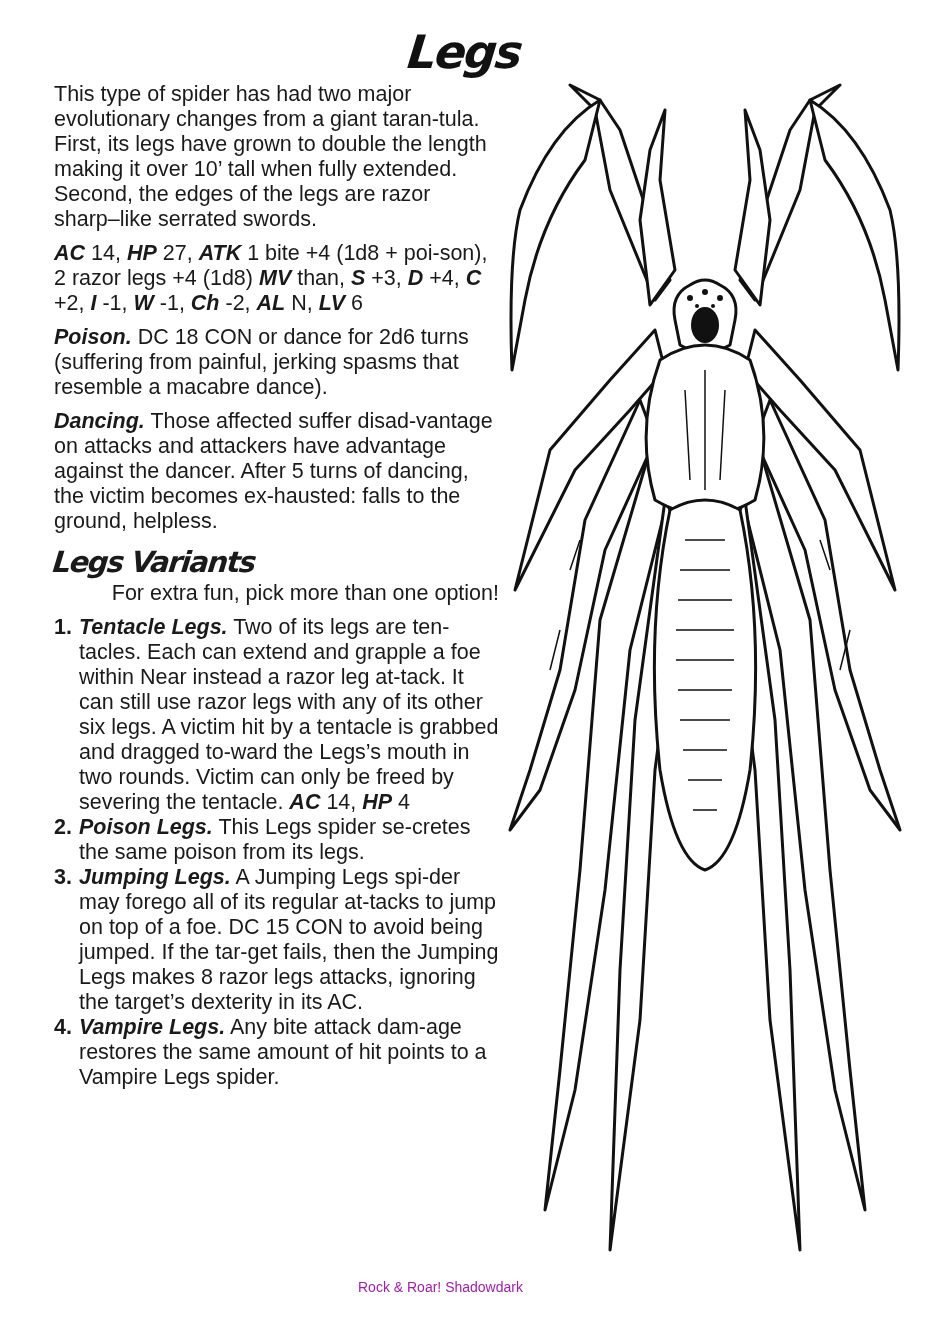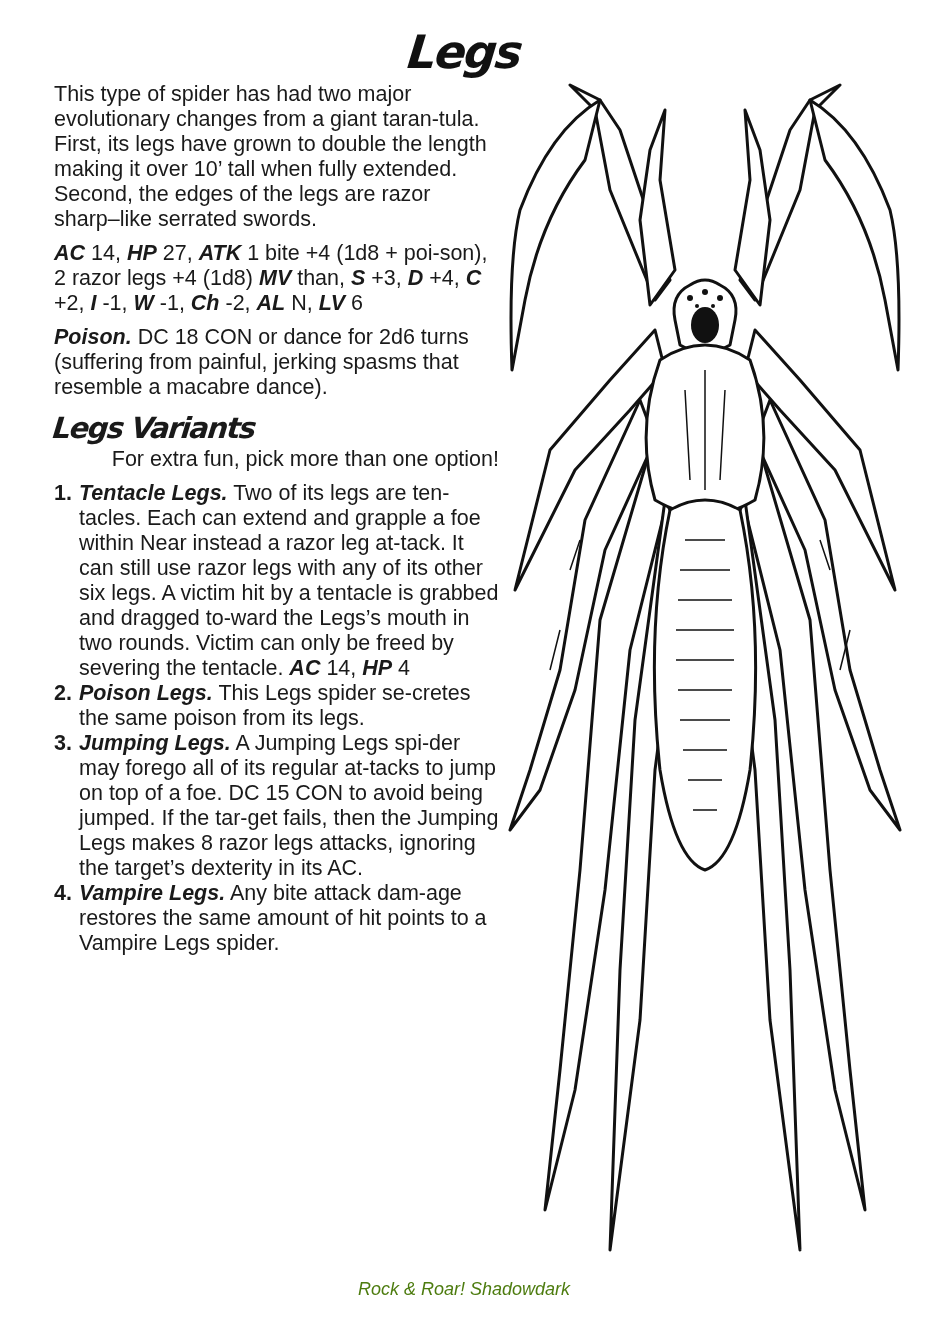--- a/index.html
+++ b/index.html
@@ -15,36 +15,37 @@
   .col b { font-weight: bold; font-style: italic; }
   .variants-title {
     font-family: "DejaVu Sans", sans-serif; font-weight: bold; font-style: italic;
     font-size: 29px; letter-spacing: -1.5px; line-height: 38px; margin: 6px 0 0 -1px;
     transform: skewX(-6deg); transform-origin: left;
   }
   .intro2 { margin: 0 0 8px 0; text-align: right; }
   ol { list-style: none; margin: 0; padding: 0; }
   ol li { position: relative; padding-left: 25px; margin: 0; }
   ol li .num { position: absolute; left: 0; top: 0; font-weight: bold; }
-  .footer { position: absolute; left: 358px; top: 1279px; font-size: 18px; color: #4d7c0f; font-style: italic; }
+  .footer { position: absolute; left: 358px; top: 1279px; font-size: 14px; color: #a21caf; }
   .art { position: absolute; left: 490px; top: 70px; width: 430px; height: 1190px; }
 </style>
 </head>
 <body>
 
 <div class="title">Legs</div>
 
 <div class="col">
   <p>This type of spider has had two major evolutionary changes from a giant taran-tula. First, its legs have grown to double the length making it over 10’ tall when fully extended. Second, the edges of the legs are razor sharp–like serrated swords.</p>
 
   <p>
     <b>AC</b><span> 14, </span><b>HP</b><span> 27, </span><b>ATK</b><span> 1 bite +4 (1d8 + poi-son), 2 razor legs +4 (1d8) </span><b>MV</b><span> than, </span><b>S</b><span> +3, </span><b>D</b><span> +4, </span><b>C</b><span> +2, </span><b>I</b><span> -1, </span><b>W</b><span> -1, </span><b>Ch</b><span> -2, </span><b>AL</b><span> N, </span><b>LV</b><span> 6</span>
   </p>
 
   <p><b>Poison.</b><span> DC 18 CON or dance for 2d6 turns (suffering from painful, jerking spasms that resemble a macabre dance).</span></p>
+  <p><b>Dancing.</b><span> Those affected suffer disad-vantage on attacks and attackers have advantage against the dancer. After 5 turns of dancing, the victim becomes ex-hausted: falls to the ground, helpless.</span></p>
 
   <div class="variants-title">Legs Variants</div>
   <p class="intro2">For extra fun, pick more than one option!</p>
 
   <ol>
     <li><span class="num">1.</span><b>Tentacle Legs.</b><span> Two of its legs are ten-tacles. Each can extend and grapple a foe within Near instead a razor leg at-tack. It can still use razor legs with any of its other six legs. A victim hit by a tentacle is grabbed and dragged to-ward the Legs’s mouth in two rounds. Victim can only be freed by severing the tentacle. </span><b>AC</b><span> 14, </span><b>HP</b><span> 4</span></li>
     <li><span class="num">2.</span><b>Poison Legs.</b><span> This Legs spider se-cretes the same poison from its legs.</span></li>
     <li><span class="num">3.</span><b>Jumping Legs.</b><span> A Jumping Legs spi-der may forego all of its regular at-tacks to jump on top of a foe. DC 15 CON to avoid being jumped. If the tar-get fails, then the Jumping Legs makes 8 razor legs attacks, ignoring the target’s dexterity in its AC.</span></li>
     <li><span class="num">4.</span><b>Vampire Legs.</b><span> Any bite attack dam-age restores the same amount of hit points to a Vampire Legs spider.</span></li>
   </ol>

